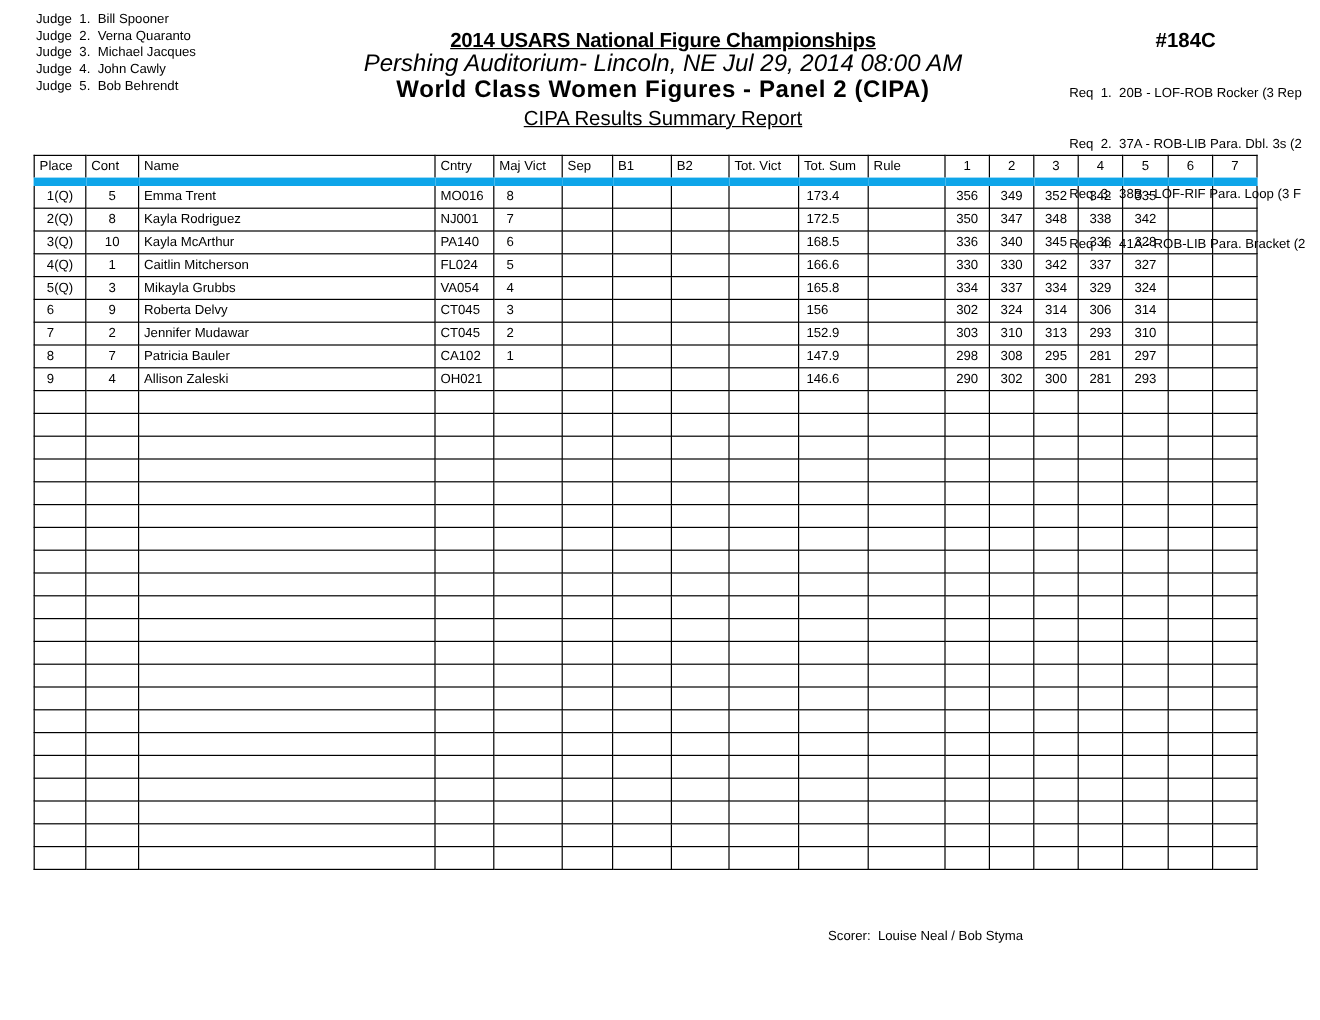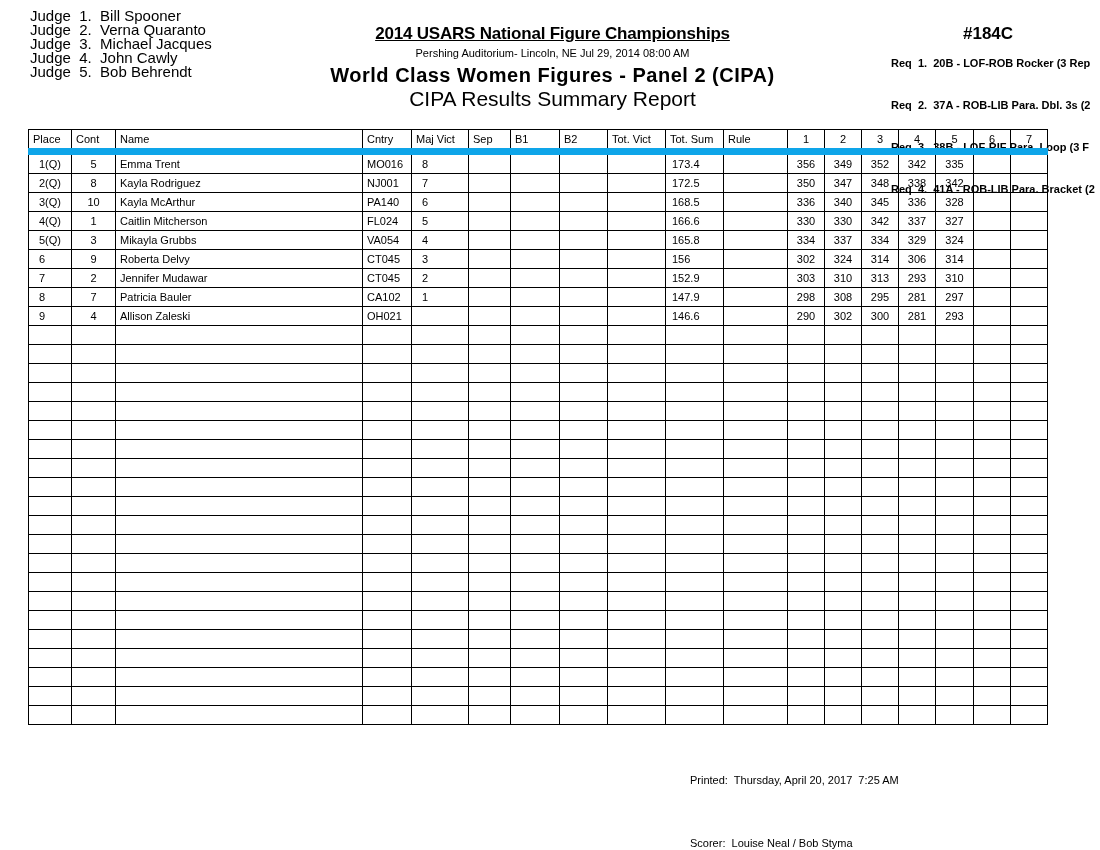--- a/index.html
+++ b/index.html
@@ -1,25 +1,25 @@
 <!DOCTYPE html>
 <html><head>
 <meta charset="utf-8">
 <style>
   html, body { margin: 0; padding: 0; background: #ffffff; }
   body { width: 1100px; height: 850px; position: relative; overflow: hidden; font-family: "Liberation Sans", sans-serif; color: #000; }
-  .judges { position: absolute; left: 30px; top: 9px; font-size: 15px; line-height: 14px; }
+  .judges { position: absolute; left: 30px; top: 9px; font-size: 11px; line-height: 14px; }
   .judges .jl { white-space: pre; }
   .title-block { position: absolute; left: 300px; top: 24px; width: 505px; text-align: center; }
   .t1 { font-size: 17px; font-weight: bold; line-height: 20px; letter-spacing: -0.2px; text-decoration: underline; }
-  .t2 { font-size: 11px; line-height: 19px; margin-top: 0px; }
+  .t2 { font-size: 20px; line-height: 19px; margin-top: 0px; font-style: italic; }
   .t3 { font-size: 20px; font-weight: bold; line-height: 25px; letter-spacing: 0.5px; }
-  .t4 { font-size: 21px; line-height: 22px; }
+  .t4 { font-size: 17px; line-height: 22px; text-decoration: underline; }
   .event-no { position: absolute; left: 963px; top: 24px; font-size: 17px; font-weight: bold; }
-  .reqs { position: absolute; left: 891px; top: 28px; font-size: 11px; line-height: 14px; white-space: pre; font-weight: bold; }
+  .reqs { position: absolute; left: 891px; top: 43px; font-size: 11px; line-height: 14px; white-space: pre; }
   table.res { position: absolute; left: 28px; top: 129px; border-collapse: collapse; font-size: 11px; table-layout: fixed; }
   table.res td, table.res th { border: 1px solid #000; height: 18px; padding: 0 0 0 4px; font-weight: normal; text-align: left; white-space: nowrap; overflow: hidden; line-height: 18px; }
   table.res thead th { border-bottom: 7px solid #0ea5e9; height: 17px; vertical-align: bottom; }
   table.res td.c { text-align: center; padding: 0; }
   table.res th.c { text-align: center; padding: 0; }
   table.res td.pl { padding-left: 10px; }
   table.res td.mv { padding-left: 10px; }
   table.res td.ts { padding-left: 6px; margin-left: 44px; }
   .footer { position: absolute; left: 690px; top: 728px; font-size: 11px; line-height: 21px; white-space: pre; }
 </style>
@@ -691,15 +691,14 @@
         <td></td>
         <td></td>
         <td></td>
         <td></td>
         <td></td>
       </tr>
     </tbody>
 </table>
 
 <div class="footer">
-  <div>Printed:  Thursday, April 20, 2017  7:25 AM</div>
   <div>Scorer:  Louise Neal / Bob Styma</div>
 </div>
 
 </body></html>

